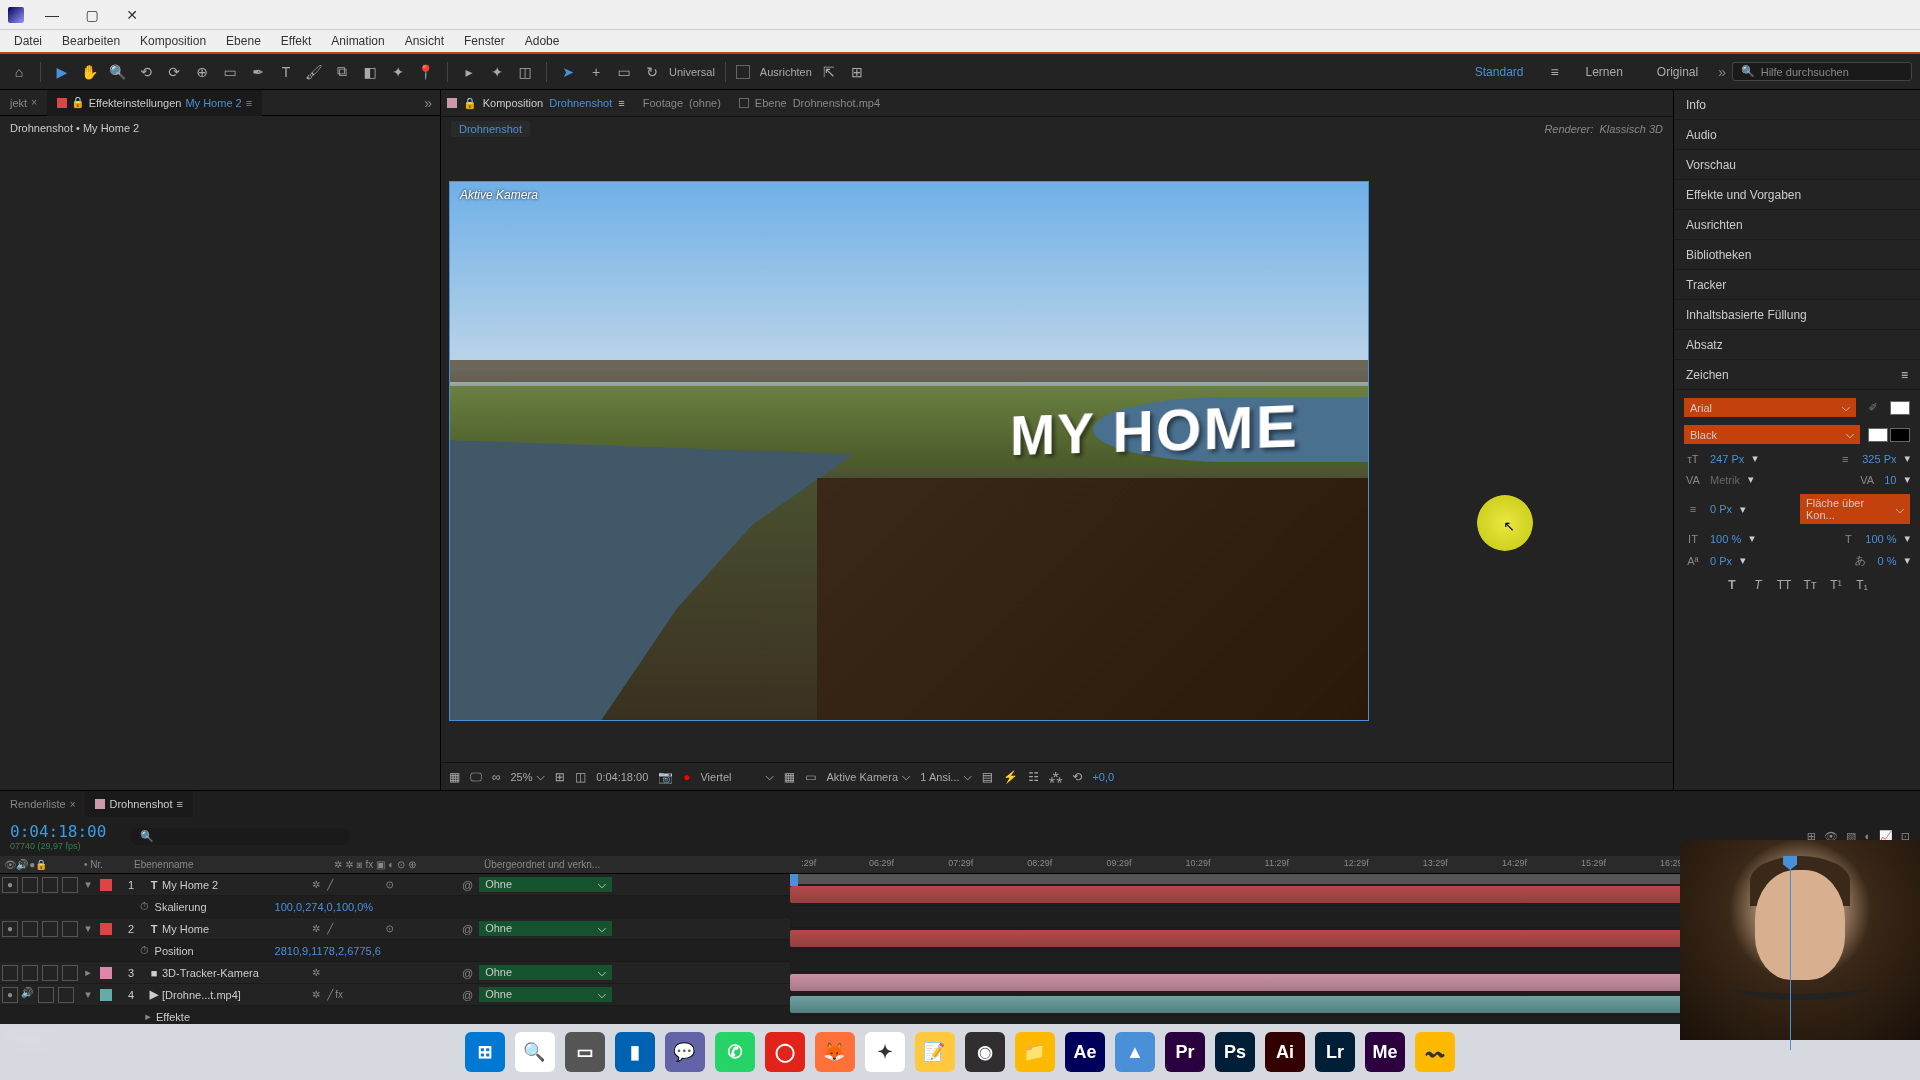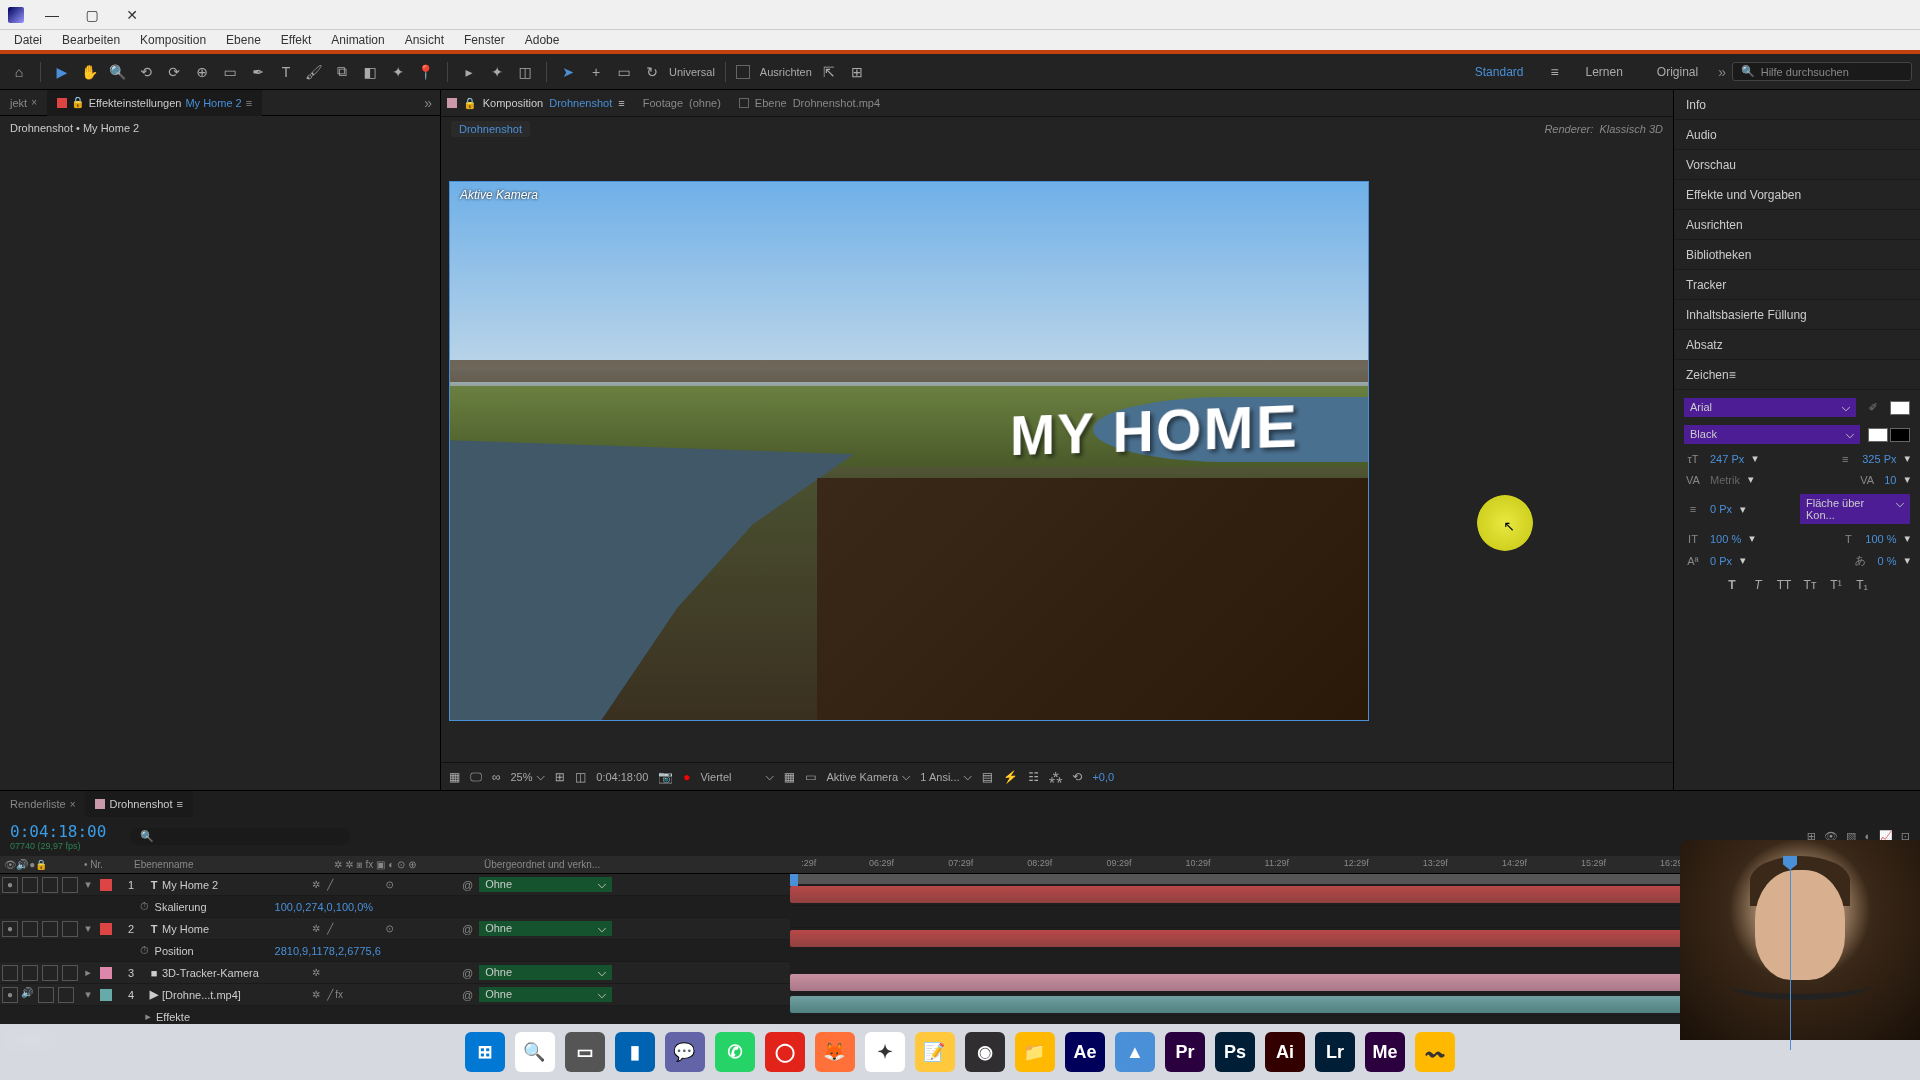--- a/index.html
+++ b/index.html
@@ -5,21 +5,21 @@
 * { margin: 0; padding: 0; box-sizing: border-box; font-family: "Segoe UI", Arial, sans-serif; }
 body { background: #1e1e1e; color: #ccc; font-size: 11px; overflow: hidden; width: 1920px; height: 1080px; }
 
 
 .titlebar { height: 30px; background: #f0f0f0; color: #333; display: flex; align-items: center; padding: 0 8px; border-bottom: 1px solid #ccc; }
 .titlebar .ae-logo { width: 16px; height: 16px; background: linear-gradient(135deg,#00005b,#9999ff); margin-right: 8px; border-radius: 2px; }
 .titlebar .title-text { flex: 1; font-size: 12px; }
 .titlebar .win-ctrl { width: 40px; height: 30px; display: flex; align-items: center; justify-content: center; font-size: 14px; }
 
 
-.menubar { height: 24px; background: #f0f0f0; color: #333; display: flex; align-items: center; padding: 0 4px; border-bottom: 4px solid #c2410c; }
+.menubar { height: 24px; background: #f0f0f0; color: #333; display: flex; align-items: center; padding: 0 4px; border-bottom: 2px solid #c2410c; }
 .menubar span { padding: 0 10px; font-size: 12px; }
 
 
 .toolbar { height: 36px; background: #232323; display: flex; align-items: center; padding: 0 8px; gap: 6px; border-bottom: 1px solid #000; }
 .tool-ico { width: 22px; height: 22px; display: flex; align-items: center; justify-content: center; color: #aaa; font-size: 14px; }
 .tool-sep { width: 1px; height: 20px; background: #444; margin: 0 4px; }
 .tool-checkbox { width: 14px; height: 14px; border: 1px solid #666; margin-right: 4px; }
 .tool-label { color: #aaa; font-size: 11px; }
 .tool-flex { flex: 1; }
 .workspace-tab { color: #4a90d9; padding: 0 14px; font-size: 12px; }
@@ -62,21 +62,21 @@
 .cursor-arrow { position: absolute; top: 378px; right: 158px; font-size: 14px; color: #000; pointer-events: none; }
 
 .viewer-controls { height: 28px; background: #232323; border-top: 1px solid #111; display: flex; align-items: center; padding: 0 8px; gap: 10px; font-size: 11px; color: #aaa; }
 .vc-ico { font-size: 12px; }
 .vc-dd { display: flex; align-items: center; gap: 4px; }
 
 .right-panel { width: 246px; background: #232323; display: flex; flex-direction: column; }
 .rp-item { height: 30px; display: flex; align-items: center; padding: 0 12px; font-size: 12px; color: #ccc; border-bottom: 1px solid #1a1a1a; }
 .char-panel { padding: 8px 10px; display: flex; flex-direction: column; gap: 8px; font-size: 11px; }
 .char-row { display: flex; align-items: center; gap: 8px; }
-.char-sel { flex: 1; background: #4c1d95; padding: 3px 6px; color: #ccc; display: flex; justify-content: space-between; }
+.char-sel { flex: 1; background: #c2410c; padding: 3px 6px; color: #ccc; display: flex; justify-content: space-between; align-items: center; }
 .char-ico { width: 18px; text-align: center; color: #888; }
 .char-val { color: #4a90d9; }
 .char-val.dim { color: #666; }
 .color-swatches { display: flex; flex-direction: column; gap: 2px; }
 .swatch { width: 20px; height: 14px; border: 1px solid #666; }
 .swatch.white { background: #fff; }
 .swatch.black { background: #000; }
 .text-style-row { display: flex; gap: 6px; justify-content: center; }
 .ts-ico { width: 20px; height: 18px; display: flex; align-items: center; justify-content: center; font-size: 12px; color: #aaa; }
 
@@ -310,21 +310,21 @@
   <div class="right-panel">
     <div class="rp-item">Info</div>
     <div class="rp-item">Audio</div>
     <div class="rp-item">Vorschau</div>
     <div class="rp-item">Effekte und Vorgaben</div>
     <div class="rp-item">Ausrichten</div>
     <div class="rp-item">Bibliotheken</div>
     <div class="rp-item">Tracker</div>
     <div class="rp-item">Inhaltsbasierte Füllung</div>
     <div class="rp-item">Absatz</div>
-    <div class="rp-item" style="">
+    <div class="rp-item" style="justify-content:space-between">
       <span>Zeichen</span>
         <span>≡</span>
     </div>
     <div class="char-panel">
       <div class="char-row">
         <div class="char-sel">
             <span>Arial</span>
             <span>⌵</span>
           </div>
         <span class="char-ico">✐</span>

